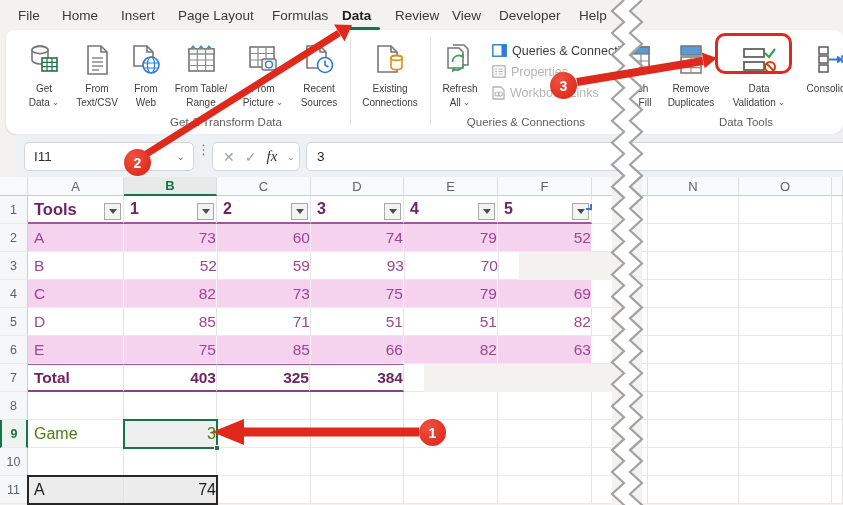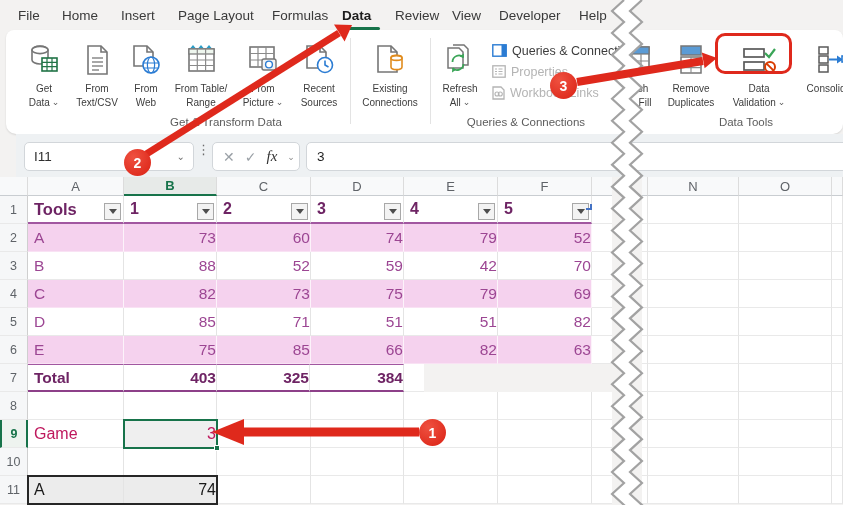--- a/index.html
+++ b/index.html
@@ -42,21 +42,21 @@
   .srow { display:flex; height:28px; }
   .cell { position:relative; border-right:1px solid #e4e4e4; border-bottom:1px solid #e9e9e9; font-size:15.5px; color:#9c4693; background:#fff; display:flex; align-items:center; }
   .gut { background:#f6f7f8; border-right:1px solid #cfcfcf; color:#5f6368; font-size:12.5px; justify-content:center; }
   .gut.sel { color:#17734a; font-weight:bold; border-left:2px solid #17734a; border-right:2px solid #17734a; background:#eef3ef; }
   .num { justify-content:flex-end; }
   .txt { padding-left:6px; }
   .pink { background:#f5d2ee; border-right-color:rgba(255,255,255,.75); border-bottom-color:rgba(255,255,255,.35); }
   .thead { font-weight:bold; color:#6e2464; font-size:16px; border-bottom:2px solid #a157a0; }
   .thead.team { font-size:16.5px; }
   .totalr { font-weight:bold; color:#6e2464; font-size:15.5px; border-top:1px solid #a157a0; border-bottom:2px solid #8d4089; }
-  .blackcell { color:#be185d; }
+  .blackcell { color:#4d7c0f; }
   .graycell { background:#ececec; color:#1a1a1a; }
   .w-gut{width:28px}.w-a{width:96px}.w-b{width:93px}.w-c{width:94px}.w-d{width:93px}.w-e{width:94px}.w-f{width:94px}.w-g{width:20px;border-right:none}
   .fbtn { position:absolute; right:2px; bottom:2px; width:17px; height:17px; background:#f3f3f3; border:1px solid #a8a8a8; display:flex; align-items:center; justify-content:center; cursor:pointer; }
   .ftri { width:0; height:0; border-left:4px solid transparent; border-right:4px solid transparent; border-top:5px solid #4d4d4d; }
   .tblhandle { position:absolute; left:586px; top:204px; width:6px; height:6px; border-left:2px solid #4472c4; border-top:2px solid #4472c4; transform:rotate(180deg); }
 
   .selbox { position:absolute; left:123px; top:419px; width:95px; height:30px; border:2px solid #17734a; z-index:6; }
   .selhandle { position:absolute; right:-4px; bottom:-4px; width:6px; height:6px; background:#17734a; border:1px solid #fff; }
   .lookupbox { position:absolute; left:27px; top:475px; width:191px; height:30px; border:2px solid #262626; z-index:6; }
 
@@ -370,24 +370,23 @@
       <div class="cell w-b num pink">73</div>
       <div class="cell w-c num pink">60</div>
       <div class="cell w-d num pink">74</div>
       <div class="cell w-e num pink">79</div>
       <div class="cell w-f num pink">52</div>
       <div class="cell w-g"></div>
     </div>
     <div class="srow">
       <div class="cell gut w-gut">3</div>
       <div class="cell w-a txt">B</div>
-      <div class="cell w-b num">88</div>
       <div class="cell w-c num">52</div>
       <div class="cell w-d num">59</div>
-      <div class="cell w-e num">42</div>
+      <div class="cell w-e num">93</div>
       <div class="cell w-f num">70</div>
       <div class="cell w-g"></div>
     </div>
     <div class="srow">
       <div class="cell gut w-gut">4</div>
       <div class="cell w-a txt pink">C</div>
       <div class="cell w-b num pink">82</div>
       <div class="cell w-c num pink">73</div>
       <div class="cell w-d num pink">75</div>
       <div class="cell w-e num pink">79</div>

